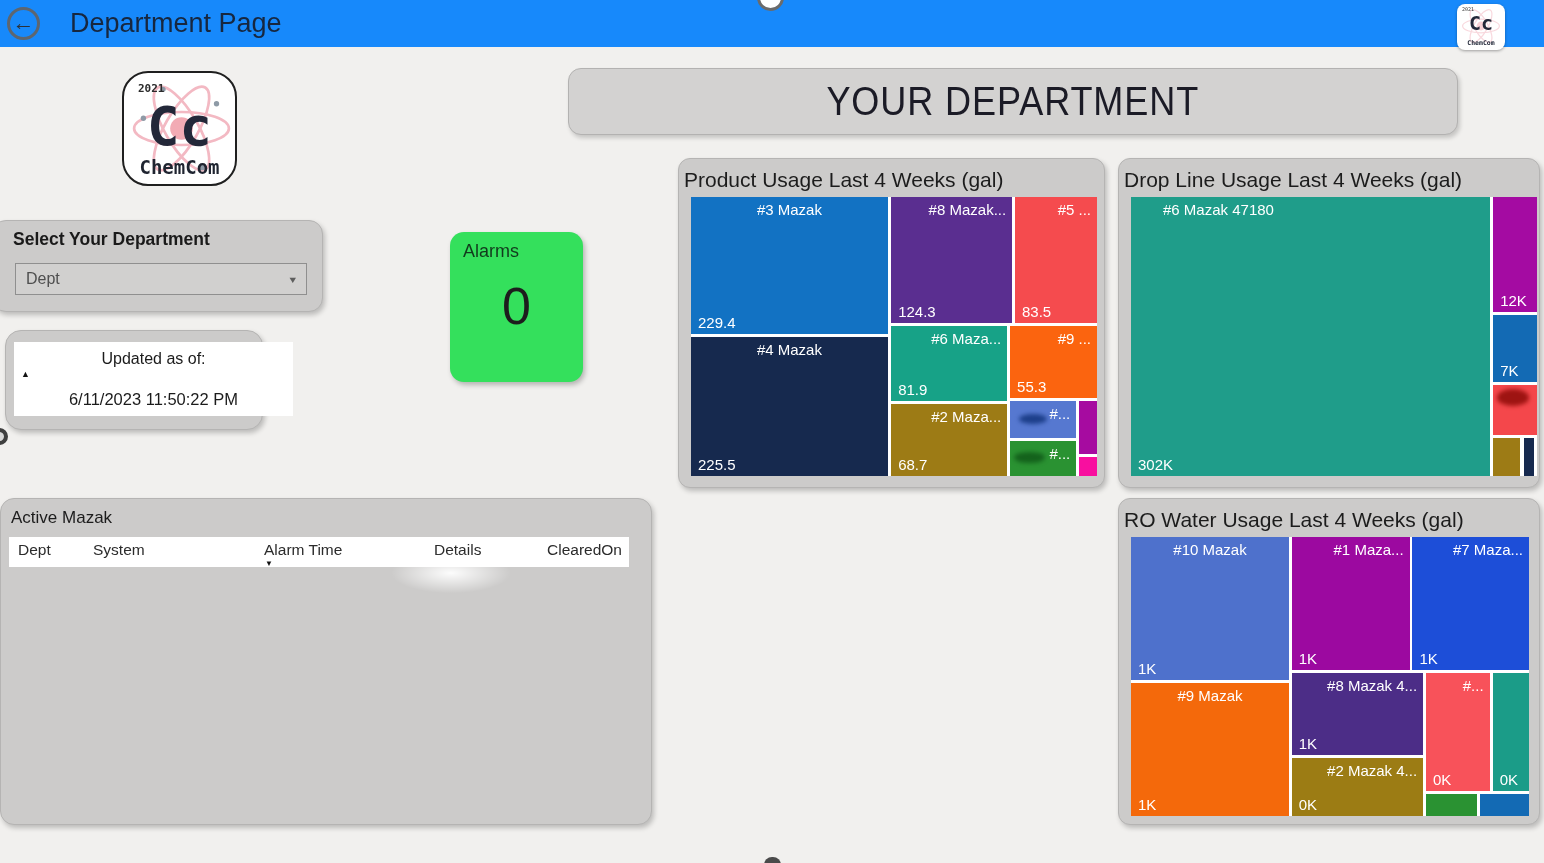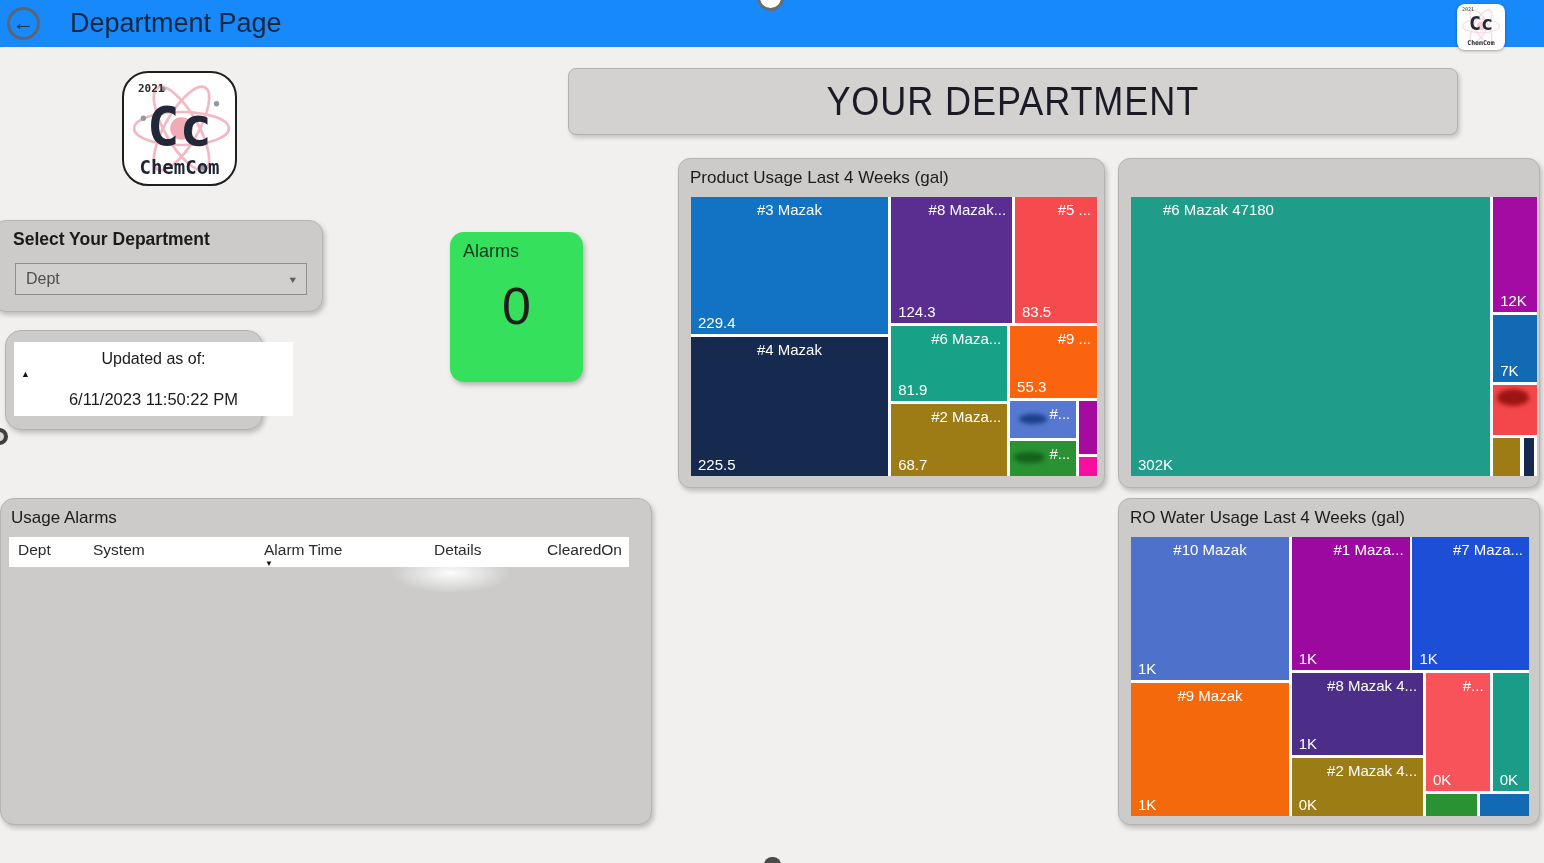--- a/index.html
+++ b/index.html
@@ -30,21 +30,21 @@
   .big-logo .atom { position:absolute; left:6px; top:4px; width:103px; height:103px; }
   .big-logo .yr { position:absolute; left:14px; top:9px; font-family:"DejaVu Sans Mono", monospace; font-weight:bold;
                   font-size:11px; color:#2B2B2B; }
   .big-logo .cc { position:absolute; left:0; right:0; top:22px; text-align:center; font-family:"DejaVu Sans Mono", monospace;
                   font-weight:bold; font-size:54px; color:#232839; }
   .big-logo .nm { position:absolute; left:0; right:0; bottom:6px; text-align:center; font-family:"DejaVu Sans Mono", monospace;
                   font-weight:bold; font-size:19px; color:#1F2430; }
 
   
   .banner { position:absolute; left:568px; top:68px; width:890px; height:67px; background:#D3D2D1;
-            border:1px solid #B3B2B1; border-radius:8px; box-shadow:2px 3px 4px rgba(0,0,0,.18);
+            border:1px solid #B3B2B1; border-radius:13px; box-shadow:2px 3px 4px rgba(0,0,0,.18);
             display:flex; align-items:center; justify-content:center; }
   .banner-text { font-size:41px; color:#1B1B26; letter-spacing:1px; transform:scaleX(.88); white-space:nowrap; }
 
   
   .gcard { position:absolute; background:#CCCBCA; border:1px solid #B5B4B3; border-radius:14px;
            box-shadow:2px 3px 5px rgba(0,0,0,.22); }
 
   
   .selector-card { left:-8px; top:220px; width:331px; height:92px; }
   .selector-label { position:absolute; left:20px; top:8px; font-size:17.5px; font-weight:bold; color:#1A1A1A; }
@@ -71,21 +71,21 @@
   .alarms-table-card::after { content:""; position:absolute; left:385px; top:52px; width:130px; height:44px;
         background:radial-gradient(ellipse at center, rgba(255,255,255,.95), rgba(255,255,255,0) 65%); pointer-events:none; }
   .aa-title { position:absolute; left:10px; top:9px; font-size:17px; color:#1C1C1C; }
   .aa-header { position:absolute; left:8px; top:38px; width:620px; height:30px; background:#FFFFFF; }
   .aa-col { position:absolute; top:4px; font-size:15.5px; color:#2B2B2B; cursor:pointer; }
   .aa-sort-down { position:absolute; left:256px; top:22px; font-size:8px; color:#111; }
 
   
   .tm-card { position:absolute; background:#CCCBCA; border:1px solid #B5B4B3; border-radius:12px;
              box-shadow:2px 3px 5px rgba(0,0,0,.22); }
-  .tm-title { position:absolute; left:11px; top:9px; font-size:17px; color:#1C1C1C; }
+  .tm-title { position:absolute; left:5px; top:9px; font-size:21px; color:#1C1C1C; }
   .tm-plot { position:absolute; left:12px; top:38px; background:#FFFFFF; }
   .tm-cell { position:absolute; overflow:hidden; cursor:pointer; }
   .tm-label { position:absolute; left:6px; right:6px; top:4px; font-size:15px; color:#FFFFFF; white-space:nowrap; overflow:hidden; }
   .tm-label.center { text-align:center; }
   .tm-label.right { text-align:right; }
   .tm-label.left { text-align:left; padding-left:26px; }
   .tm-value { position:absolute; left:7px; bottom:3px; font-size:15px; color:#FFFFFF; }
   .tm-smudge { position:absolute; border-radius:50%; filter:blur(2px); }
 
   
@@ -162,21 +162,21 @@
     </div>
     <span class="sort-up">▲</span>
   </div>
 
   <div class="alarms-card">
     <div class="alarms-label">Alarms</div>
     <div class="alarms-value">0</div>
   </div>
 
   <div class="gcard alarms-table-card">
-    <div class="aa-title">Usage Alarms</div>
+    <div class="aa-title">Active Mazak</div>
     <div class="aa-header">
       <span class="aa-col" style="left:9px">Dept</span>
       <span class="aa-col" style="left:84px">System</span>
       <span class="aa-col" style="left:255px">Alarm Time</span>
       <span class="aa-col" style="left:425px">Details</span>
       <span class="aa-col" style="left:538px">ClearedOn</span>
       <span class="aa-sort-down">▼</span>
     </div>
   </div>
 
@@ -218,20 +218,21 @@
         <div class="tm-cell" style="left: 78.6%; top: 87.5%; width: 16.3%; height: 12.5%; background: rgb(42, 146, 50);">
           <div class="tm-smudge" style="left: 6%; top: 30%; width: 46%; height: 34%; background: rgb(20, 98, 28);"></div>
           <div class="tm-label right">#...</div>
         </div>
         <div class="tm-cell" style="left: 95.6%; top: 73.1%; width: 4.4%; height: 19%; background: rgb(166, 11, 160);"></div>
         <div class="tm-cell" style="left: 95.6%; top: 93.2%; width: 4.4%; height: 6.8%; background: rgb(248, 15, 159);"></div>
       </div>
   </div>
 
   <div class="tm-card" style="left:1118px; top:158px; width:422px; height:330px;">
+    <div class="tm-title">Drop Line Usage Last 4 Weeks (gal)</div>
     <div class="tm-plot" style="width:406px; height:279px;">
         <div class="tm-cell" style="left: 0%; top: 0%; width: 88.4%; height: 100%; background: rgb(31, 157, 138);">
           <div class="tm-label left">#6 Mazak 47180</div>
           <div class="tm-value">302K</div>
         </div>
         <div class="tm-cell" style="left: 89.2%; top: 0%; width: 10.8%; height: 41.2%; background: rgb(164, 11, 162);">
           <div class="tm-value">12K</div>
         </div>
         <div class="tm-cell" style="left: 89.2%; top: 42.3%; width: 10.8%; height: 24%; background: rgb(19, 106, 180);">
           <div class="tm-value">7K</div>

